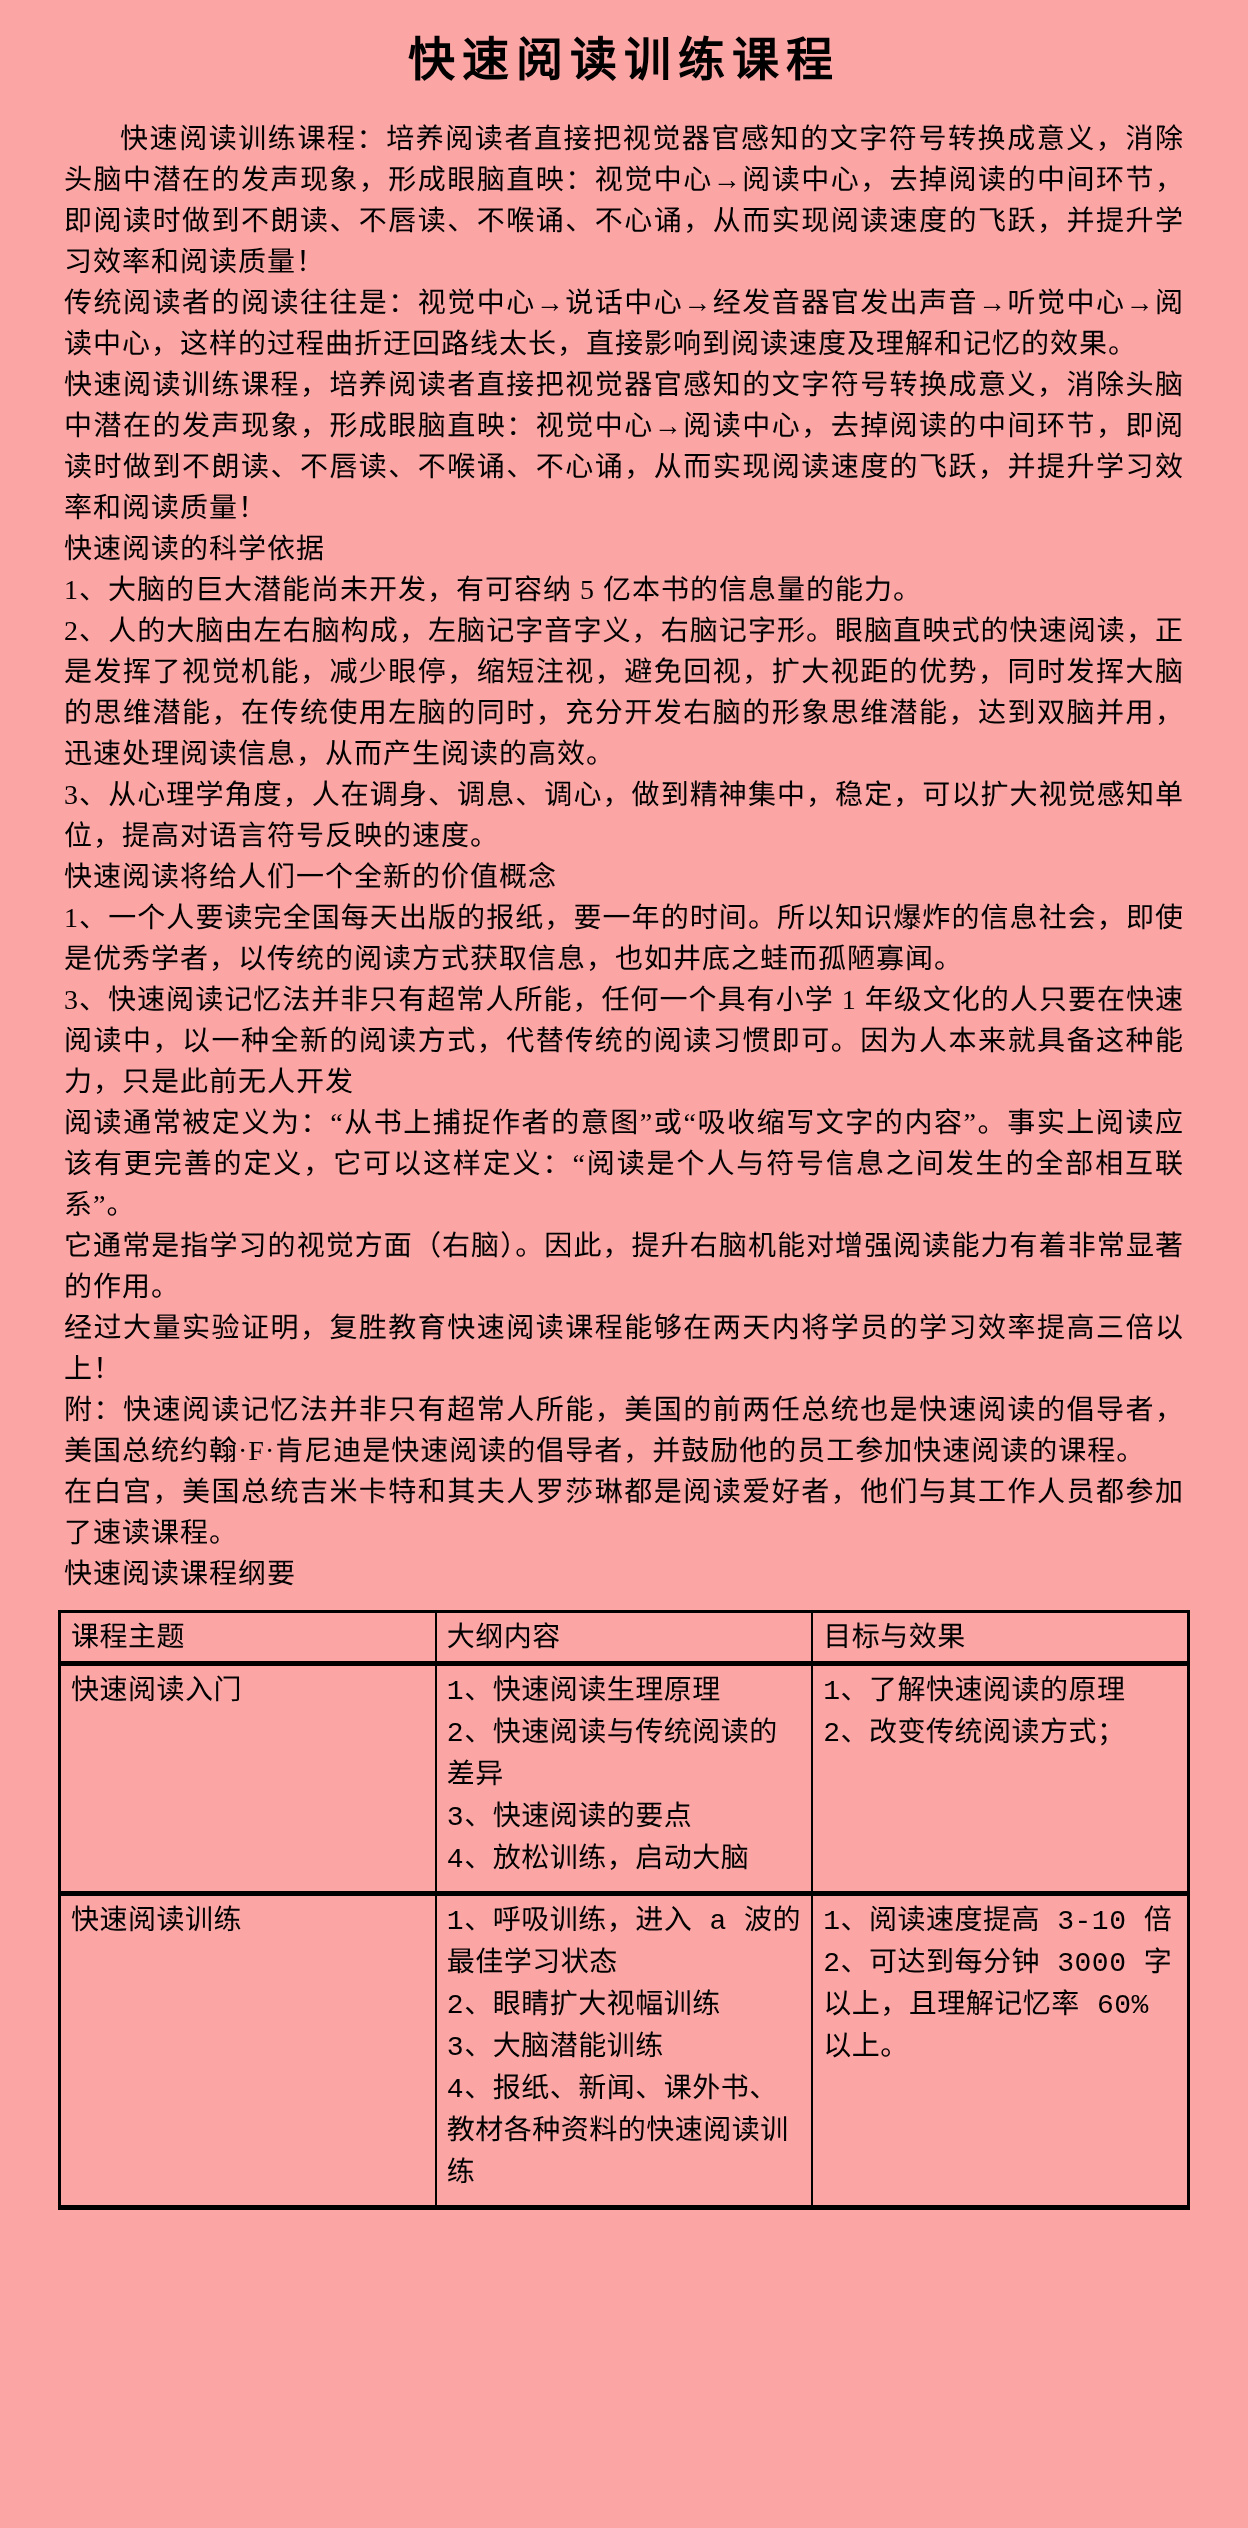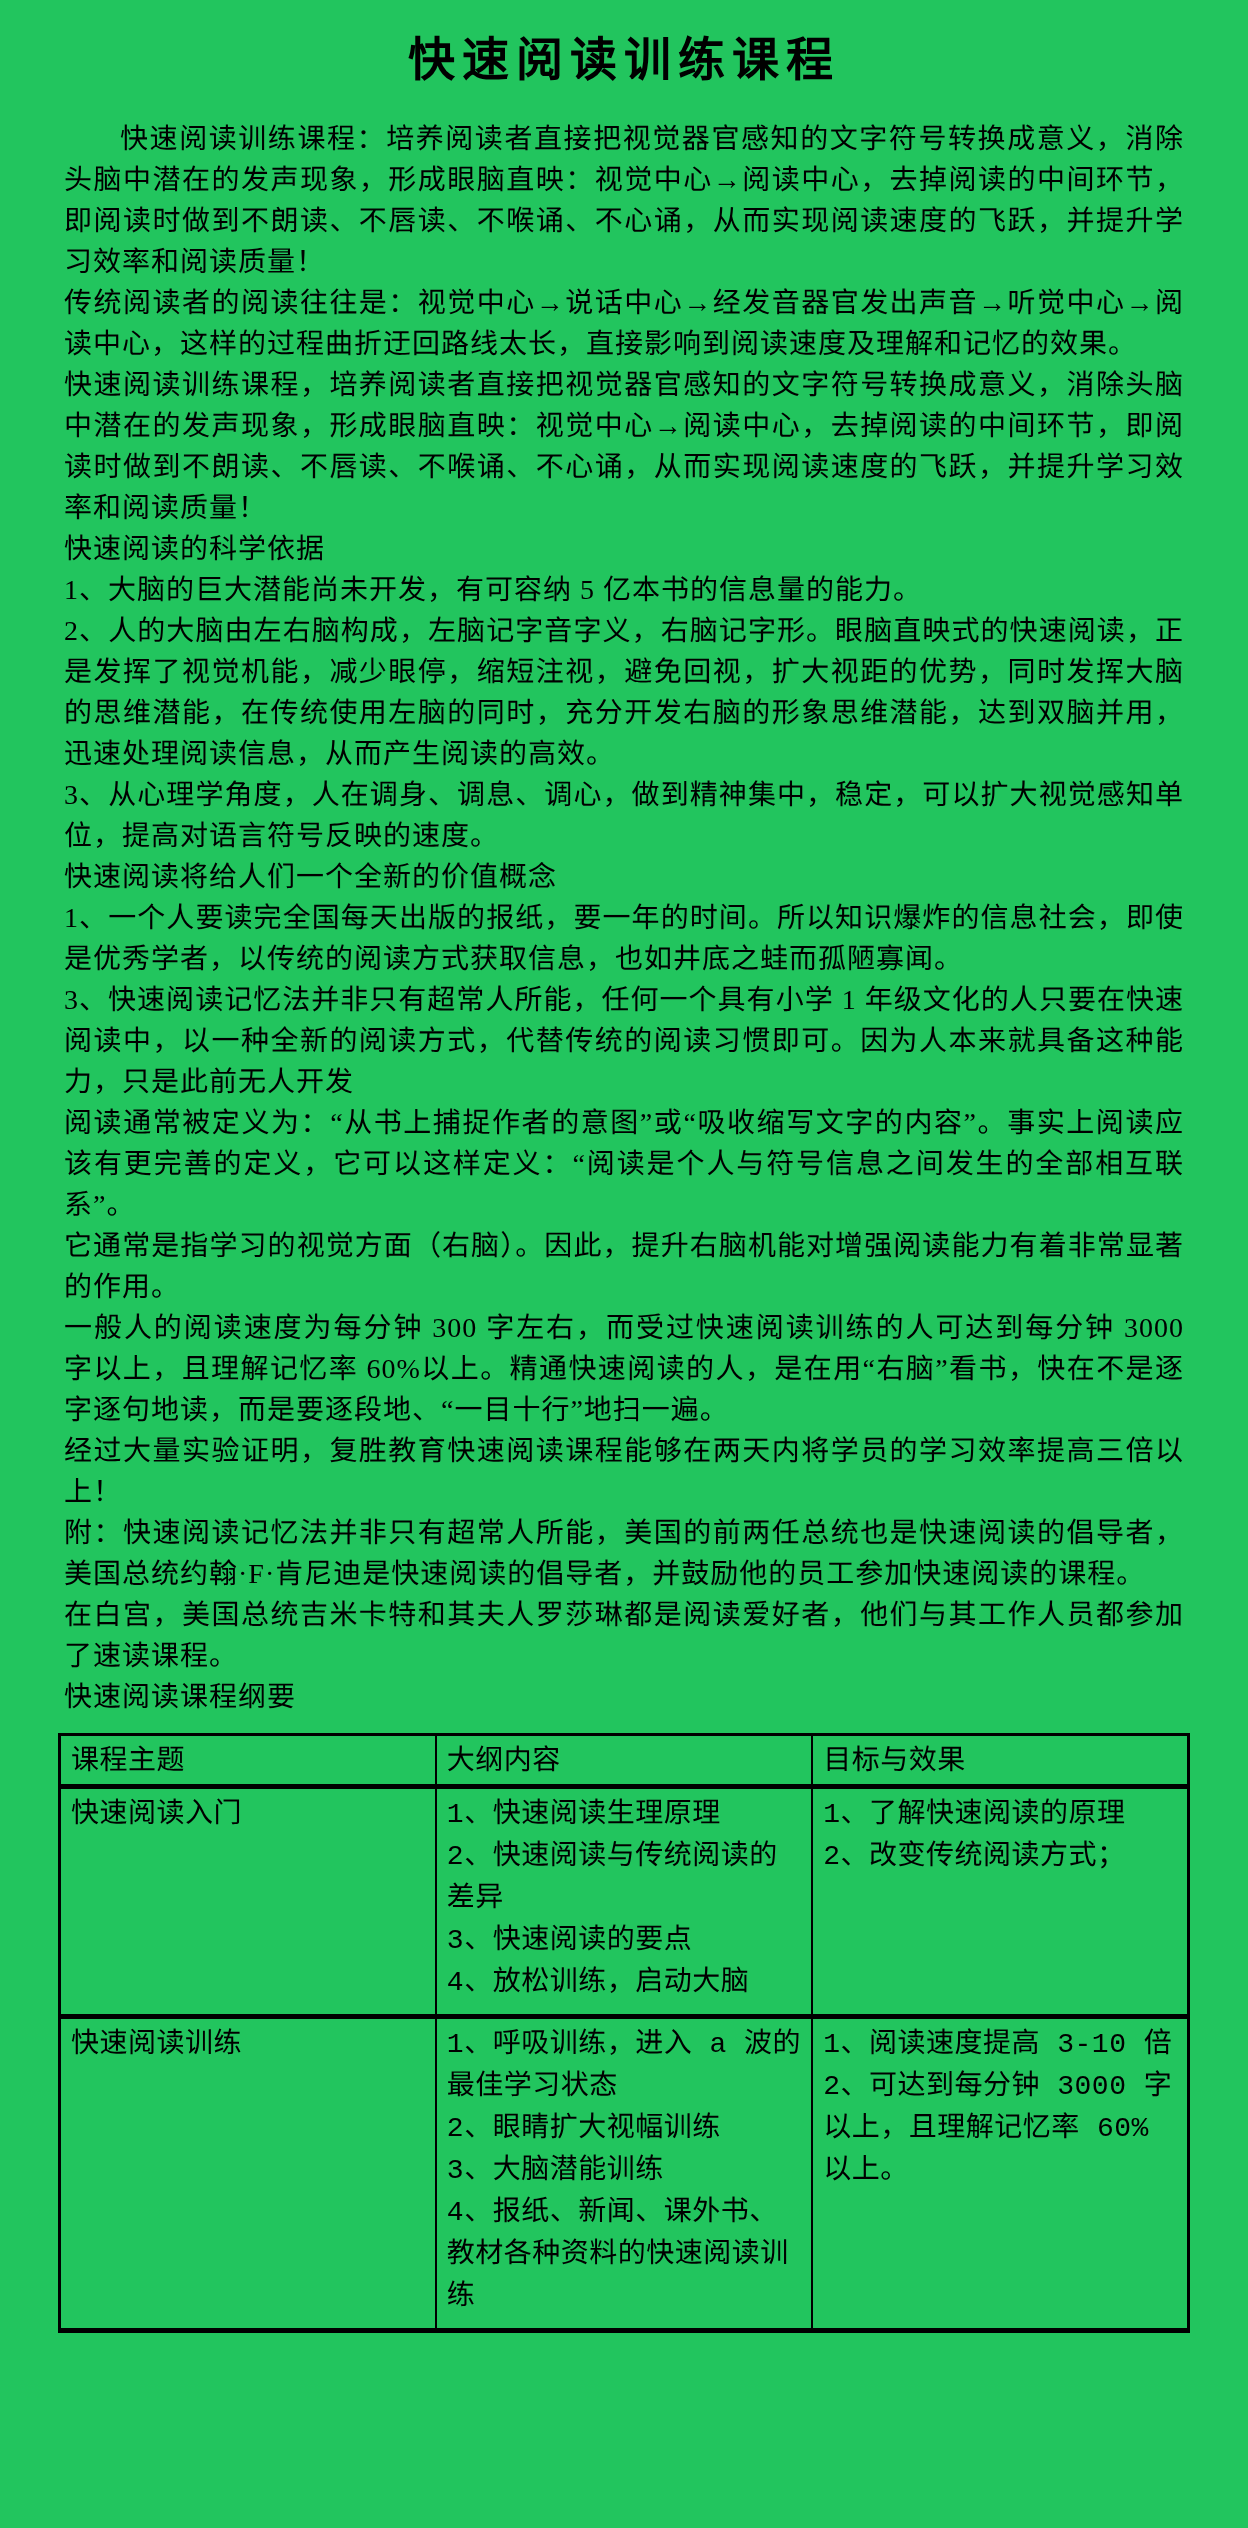--- a/index.html
+++ b/index.html
@@ -5,21 +5,21 @@
   html, body {
     margin: 0;
     padding: 0;
     background: #ffffff;
   }
   .page {
     position: relative;
     width: 1248px;
     height: 2528px;
     margin: 0 auto;
-    background: #22c55e;
+    background: #fca5a5;
     box-sizing: border-box;
     padding: 26px 64px 0 64px;
     overflow: hidden;
     font-family: "Liberation Serif", "DejaVu Serif", serif;
     color: #000000;
   }
   .doc-title {
     margin: 6px 0 30px 0;
     text-align: center;
     font-size: 47px;
@@ -85,21 +85,20 @@
     <p>快速阅读训练课程，培养阅读者直接把视觉器官感知的文字符号转换成意义，消除头脑中潜在的发声现象，形成眼脑直映：视觉中心→阅读中心，去掉阅读的中间环节，即阅读时做到不朗读、不唇读、不喉诵、不心诵，从而实现阅读速度的飞跃，并提升学习效率和阅读质量！</p>
     <p>快速阅读的科学依据</p>
     <p>1、大脑的巨大潜能尚未开发，有可容纳 5 亿本书的信息量的能力。</p>
     <p>2、人的大脑由左右脑构成，左脑记字音字义，右脑记字形。眼脑直映式的快速阅读，正是发挥了视觉机能，减少眼停，缩短注视，避免回视，扩大视距的优势，同时发挥大脑的思维潜能，在传统使用左脑的同时，充分开发右脑的形象思维潜能，达到双脑并用，迅速处理阅读信息，从而产生阅读的高效。</p>
     <p>3、从心理学角度，人在调身、调息、调心，做到精神集中，稳定，可以扩大视觉感知单位，提高对语言符号反映的速度。</p>
     <p>快速阅读将给人们一个全新的价值概念</p>
     <p>1、一个人要读完全国每天出版的报纸，要一年的时间。所以知识爆炸的信息社会，即使是优秀学者，以传统的阅读方式获取信息，也如井底之蛙而孤陋寡闻。</p>
     <p>3、快速阅读记忆法并非只有超常人所能，任何一个具有小学 1 年级文化的人只要在快速阅读中，以一种全新的阅读方式，代替传统的阅读习惯即可。因为人本来就具备这种能力，只是此前无人开发</p>
     <p>阅读通常被定义为：“从书上捕捉作者的意图”或“吸收缩写文字的内容”。事实上阅读应该有更完善的定义，它可以这样定义：“阅读是个人与符号信息之间发生的全部相互联系”。</p>
     <p>它通常是指学习的视觉方面（右脑）。因此，提升右脑机能对增强阅读能力有着非常显著的作用。</p>
-    <p>一般人的阅读速度为每分钟 300 字左右，而受过快速阅读训练的人可达到每分钟 3000 字以上，且理解记忆率 60%以上。精通快速阅读的人，是在用“右脑”看书，快在不是逐字逐句地读，而是要逐段地、“一目十行”地扫一遍。</p>
     <p>经过大量实验证明，复胜教育快速阅读课程能够在两天内将学员的学习效率提高三倍以上！</p>
     <p>附：快速阅读记忆法并非只有超常人所能，美国的前两任总统也是快速阅读的倡导者，美国总统约翰·F·肯尼迪是快速阅读的倡导者，并鼓励他的员工参加快速阅读的课程。</p>
     <p>在白宫，美国总统吉米卡特和其夫人罗莎琳都是阅读爱好者，他们与其工作人员都参加了速读课程。</p>
     <p>快速阅读课程纲要</p>
   </div>
 
   <table class="course-table">
     <colgroup>
         <col>
         <col>

